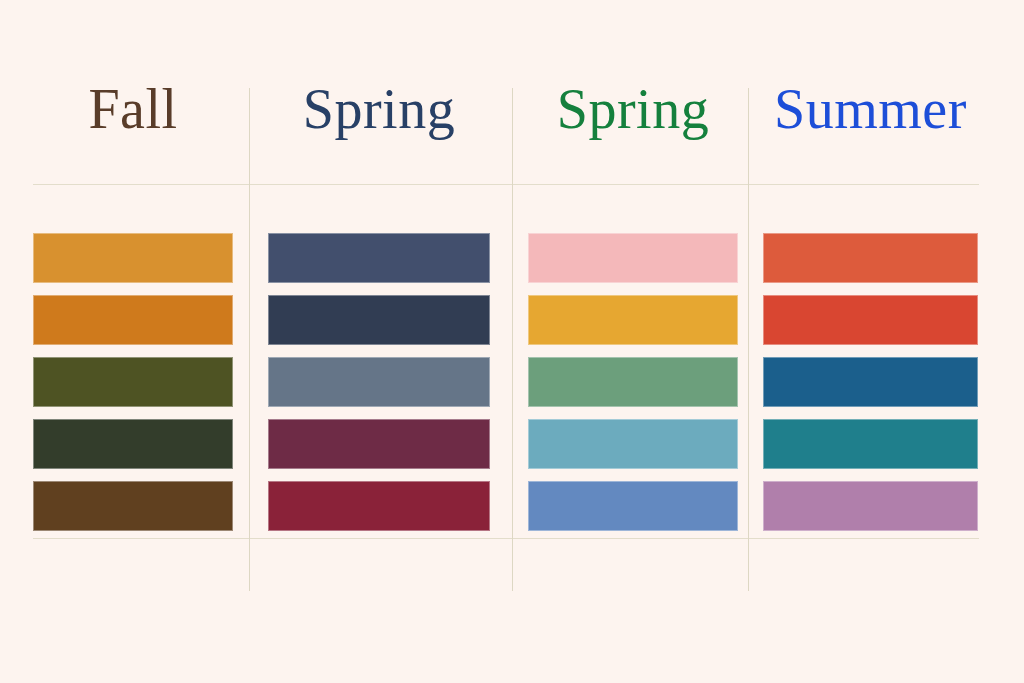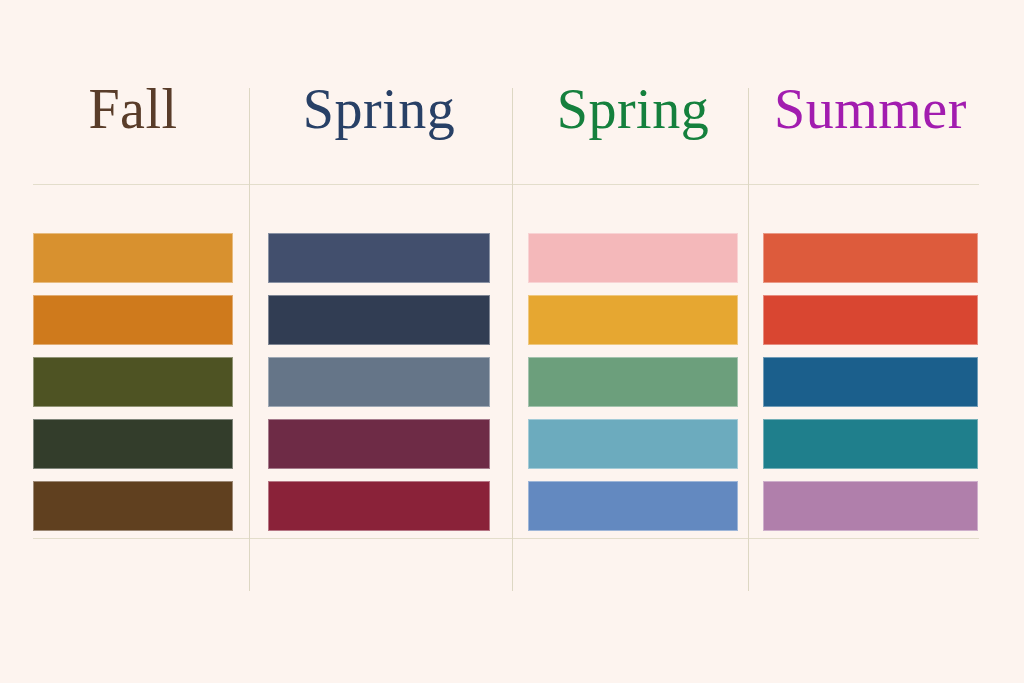--- a/index.html
+++ b/index.html
@@ -129,21 +129,21 @@
       <div class="swatch-stack">
         <div class="swatch" style="background-color: rgb(244, 184, 186);"></div>
         <div class="swatch" style="background-color: rgb(230, 167, 49);"></div>
         <div class="swatch" style="background-color: rgb(108, 159, 124);"></div>
         <div class="swatch" style="background-color: rgb(108, 171, 190);"></div>
         <div class="swatch" style="background-color: rgb(99, 137, 192);"></div>
       </div>
     </div>
 
     <div class="season-col c3">
-      <div class="season-title" style="color: #a21caf;">Summer</div>
+      <div class="season-title" style="color: #1d4ed8;">Summer</div>
       <div class="swatch-stack">
         <div class="swatch" style="background-color: rgb(221, 91, 60);"></div>
         <div class="swatch" style="background-color: rgb(217, 70, 49);"></div>
         <div class="swatch" style="background-color: rgb(27, 95, 140);"></div>
         <div class="swatch" style="background-color: rgb(31, 127, 140);"></div>
         <div class="swatch" style="background-color: rgb(176, 127, 171);"></div>
       </div>
     </div>
 
   </div>

